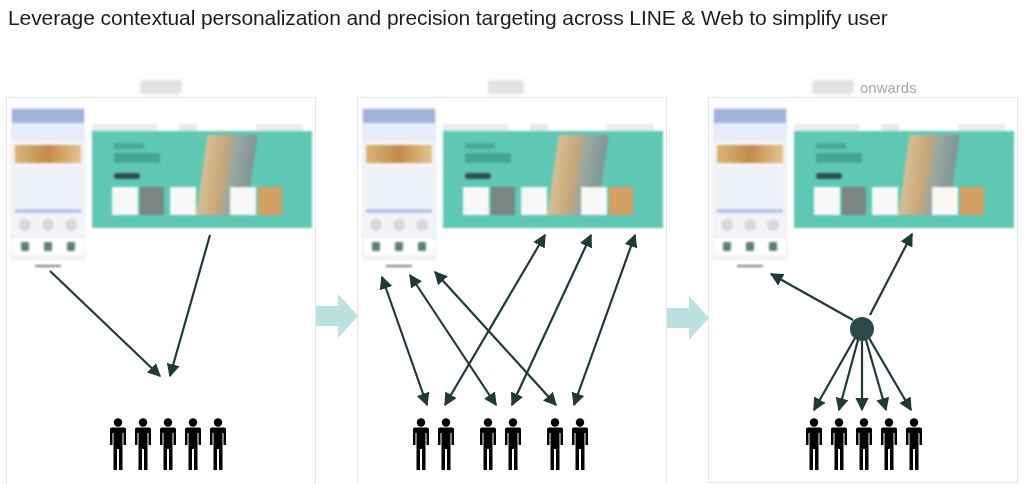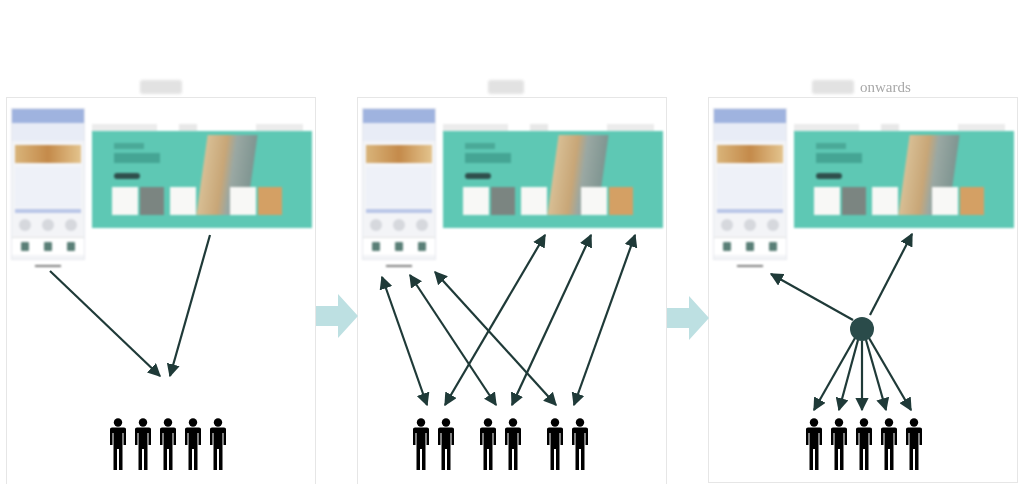--- a/index.html
+++ b/index.html
@@ -40,29 +40,30 @@
   .web-banner .card { position:absolute; top:56px; width:26px; height:28px; background:#f8f8f6; }
   .web-banner .photo { position:absolute; top:56px; width:24px; height:28px; }
   .stage-arrow { position:absolute; width:42px; height:44px; }
   .people { position:absolute; display:flex; }
   svg.overlay { position:absolute; left:0; top:0; }
 </style>
 </head>
 <body>
 
 <div class="heading">
+  <div>Leverage contextual personalization and precision targeting across LINE &amp; Web to simplify user</div>
 </div>
 
 <div class="stage-label" style="left:140px;">
   <span class="blur-chip" style="width:42px;"></span>
 </div>
 <div class="stage-label" style="left:488px;">
   <span class="blur-chip" style="width:36px;"></span>
 </div>
-<div class="stage-label" style="left:812px;font-family:Liberation Serif, serif;">
+<div class="stage-label" style="left:812px;">
   <span class="blur-chip" style="width:42px;"></span>
   <span>onwards</span>
 </div>
 
 <div class="panel" style="left:6px;">
   <div class="phone">
     <div class="bar"></div>
       <div class="hdr"></div>
       <div class="img"></div>
       <div class="cards"></div>

